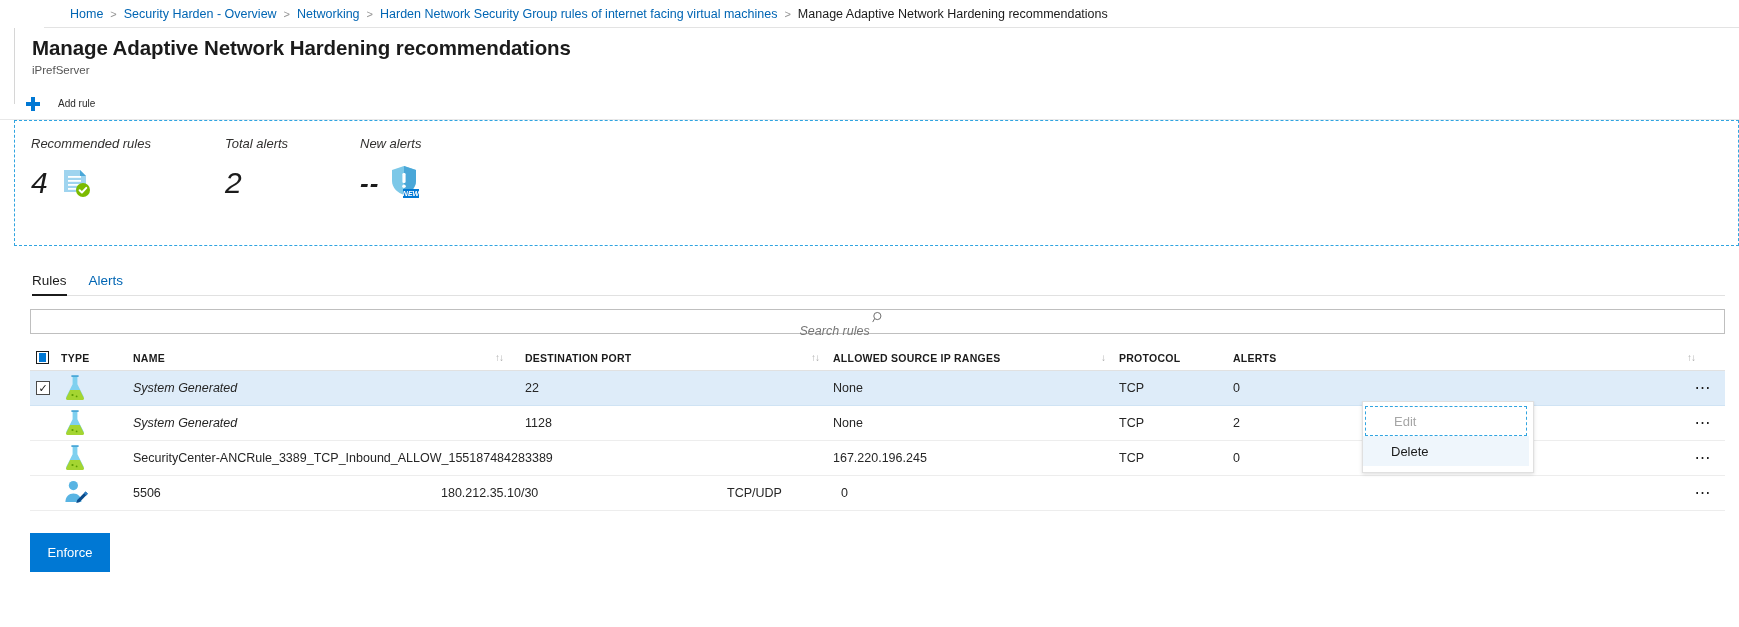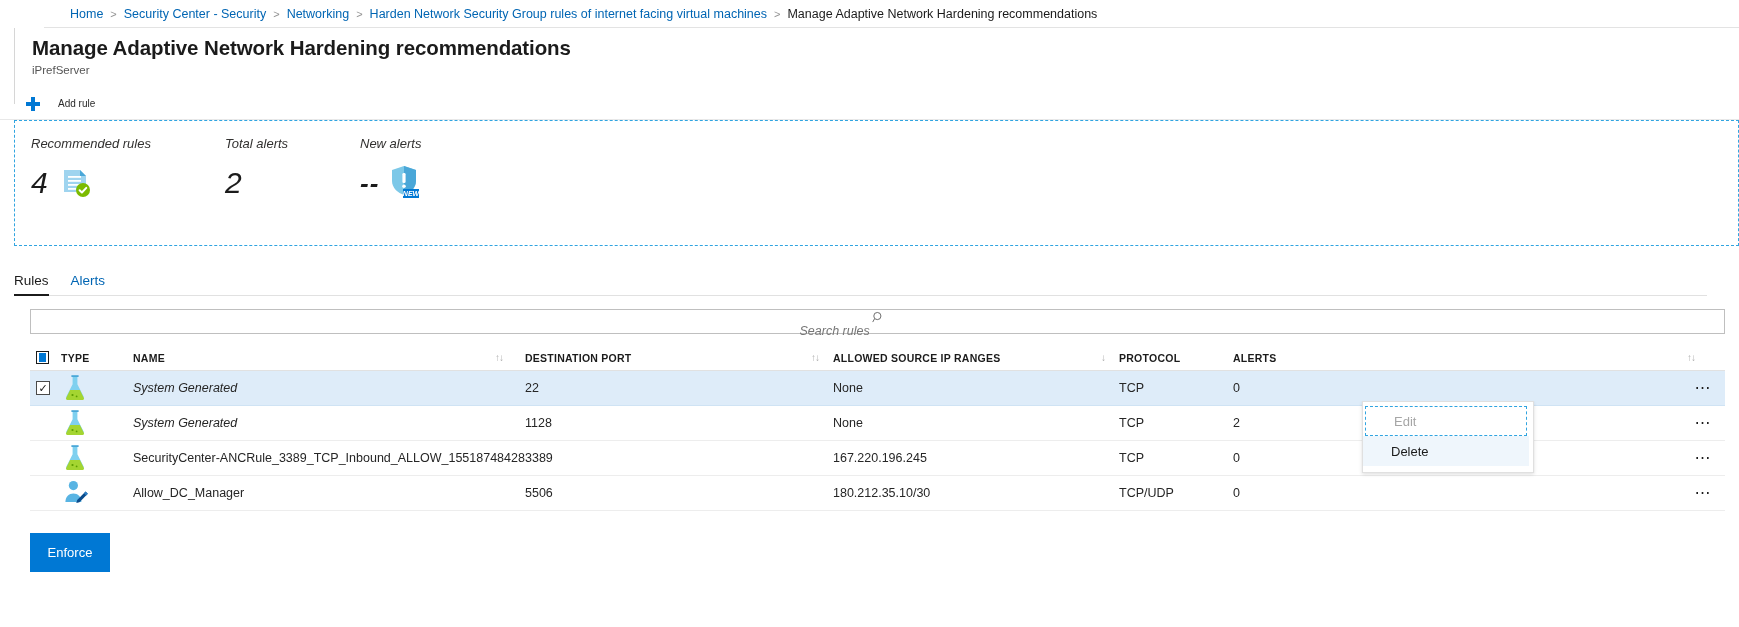--- a/index.html
+++ b/index.html
@@ -86,21 +86,21 @@
   .stat-label { font-size: 13px; color: #323130; line-height: 18px; }
   .stat-body {
     margin-top: 9px;
     display: flex; align-items: center; gap: 9px; height: 42px;
   }
   .stat-value { font-size: 30px; font-weight: 400; color: #1b1b1b; line-height: 32px; }
   .stat-value.dashes { font-size: 26px; letter-spacing: 1px; font-weight: 700; }
 
   
   .tabs {
-    margin-left: 14px; margin-top: 22px;
+    margin-left: 32px; margin-top: 22px;
     display: flex; align-items: flex-end; gap: 22px;
     height: 28px;
     border-bottom: 1px solid #e1e1e1;
     width: calc(100% - 46px);
     position: relative;
   }
   .tab {
     font-size: 13.5px; padding-bottom: 7px; cursor: pointer;
     position: relative; color: #0065b3;
   }
@@ -199,21 +199,21 @@
     font-size: 13px; height: 39px; min-width: 80px; padding: 0 16px;
     cursor: pointer;
   }
 </style>
 </head>
 <body>
 
 <div class="breadcrumb">
   <span class="crumb-link">Home</span>
   <span class="crumb-sep">&gt;</span>
-  <span class="crumb-link">Security Center - Security</span>
+  <span class="crumb-link">Security Harden - Overview</span>
   <span class="crumb-sep">&gt;</span>
   <span class="crumb-link">Networking</span>
   <span class="crumb-sep">&gt;</span>
   <span class="crumb-link">Harden Network Security Group rules of internet facing virtual machines</span>
   <span class="crumb-sep">&gt;</span>
   <span class="crumb-current">Manage Adaptive Network Hardening recommendations</span>
 </div>
 
 <div class="page">
   <div class="left-rule"></div>
@@ -406,21 +406,20 @@
       <div class="c-type">
         <span>
           <svg width="28" height="28" viewBox="0 0 28 28" aria-hidden="true">
             <circle cx="12.4" cy="7.6" r="4.6" fill="#59b4e3"></circle>
             <path d="M4.4 24 c0 -5.2 3.6 -8.6 8 -8.6 c4.4 0 8 3.4 8 8.6 Z" fill="#59b4e3"></path>
             <path d="M24.6 13.6 l2.2 2.2 l-8.4 8.4 l-3.1 0.9 l0.9 -3.1 Z" fill="#0a4b8c"></path>
             <path d="M24.6 13.6 l2.2 2.2 l-1.6 1.6 l-2.2 -2.2 Z" fill="#2c7ec4"></path>
           </svg>
         </span>
       </div>
-      <div class="c-name">Allow_DC_Manager</div>
       <div class="c-port">5506</div>
       <div class="c-ip">180.212.35.10/30</div>
       <div class="c-proto">TCP/UDP</div>
       <div class="c-alerts">0</div>
       <div class="c-menu">
         <span class="ellipsis-btn">⋯</span>
       </div>
     </div>
 
   </div>

